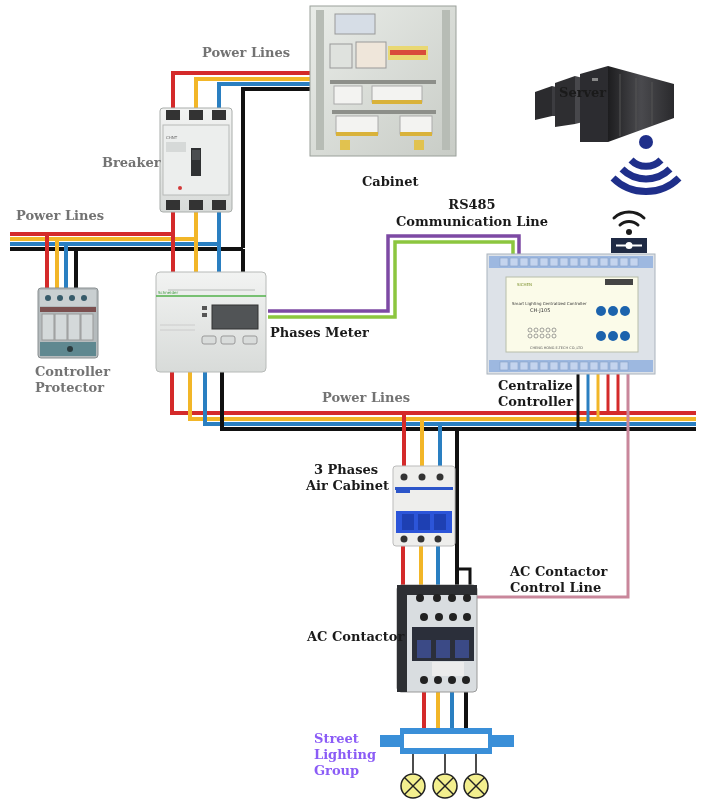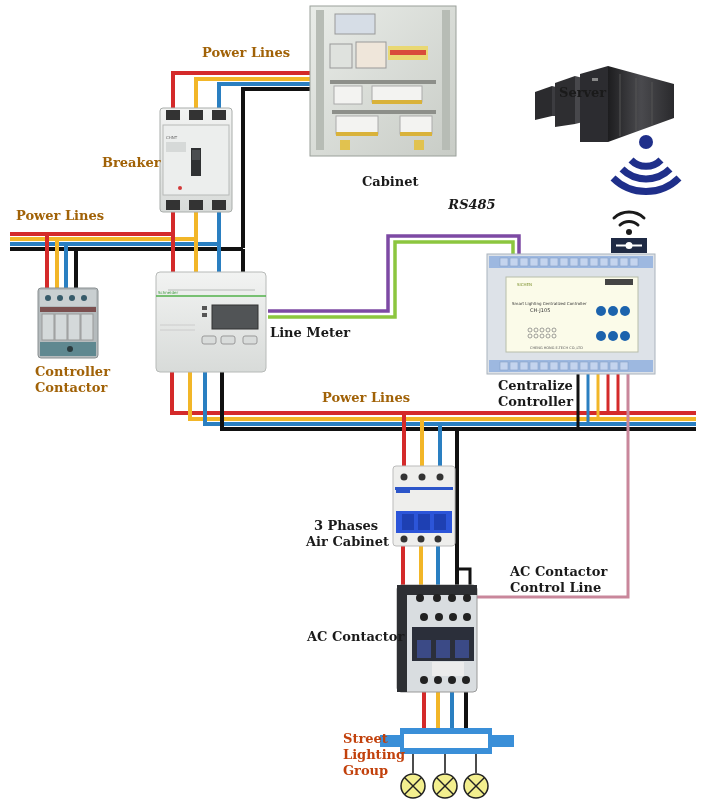--- a/index.html
+++ b/index.html
@@ -1,21 +1,21 @@
 <!DOCTYPE html>
 <html><head>
 <meta charset="utf-8">
 <style>
   html, body { margin:0; padding:0; background:#ffffff; }
   body { width:701px; height:800px; position:relative; overflow:hidden; font-family:"DejaVu Serif", serif; }
   #diagram { position:absolute; left:0; top:0; width:701px; height:800px; }
   .lbl { position:absolute; font-family:"DejaVu Serif", serif; font-weight:bold; font-size:13px; line-height:16px; white-space:nowrap; }
-  .lbl.red { color:#a16207; }
+  .lbl.red { color:#737373; }
   .lbl.dark { color:#1a1a1a; }
-  .lbl.green { color:#c2410c;margin-left:29px; }
+  .lbl.green { color:#8b5cf6; }
   .lbl.center { text-align:center; }
   .devtxt { font-family:"DejaVu Sans", sans-serif; }
 </style>
 </head>
 <body>
 
 <svg id="diagram" viewBox="0 0 701 800" xmlns="http://www.w3.org/2000/svg">
   <defs>
     <linearGradient id="cabGrad" x1="0" y1="0" x2="1" y2="1">
       <stop offset="0" stop-color="#e9ece8"></stop>
@@ -318,39 +318,40 @@
     </g>
   </g>
 </svg>
 
 <div class="lbl red" style="left:202px; top:45px;">Power Lines</div>
 <div class="lbl red" style="left:102px; top:155px;">Breaker</div>
 <div class="lbl dark" style="left:362px; top:174px;">Cabinet</div>
 <div class="lbl dark" style="left:559px; top:43px;margin-top:42px;">Server</div>
 <div class="lbl red" style="left:16px; top:208px;">Power Lines</div>
 
-<div class="lbl dark center" style="left:384px; top:196px; width:176px; line-height:17px;font-style:italic;">
+<div class="lbl dark center" style="left:384px; top:196px; width:176px; line-height:17px;">
   <div>RS485</div>
+  <div>Communication Line</div>
 </div>
 
 <div class="lbl red" style="left:35px; top:364px; line-height:16px;">
   <div>Controller</div>
-  <div>Contactor</div>
-</div>
-
-<div class="lbl dark" style="left:270px; top:325px;">Line Meter</div>
+  <div>Protector</div>
+</div>
+
+<div class="lbl dark" style="left:270px; top:325px;">Phases Meter</div>
 
 <div class="lbl dark" style="left:498px; top:378px; line-height:16px;">
   <div>Centralize</div>
   <div>Controller</div>
 </div>
 
 <div class="lbl red" style="left:322px; top:390px;">Power Lines</div>
 
-<div class="lbl dark center" style="left:306px; top:518px; width:80px; line-height:16px;">
+<div class="lbl dark center" style="left:306px; top:462px; width:80px; line-height:16px;">
   <div>3 Phases</div>
   <div>Air Cabinet</div>
 </div>
 
 <div class="lbl dark" style="left:510px; top:564px; line-height:16px;">
   <div>AC Contactor</div>
   <div>Control Line</div>
 </div>
 
 <div class="lbl dark" style="left:307px; top:629px;">AC Contactor</div>

